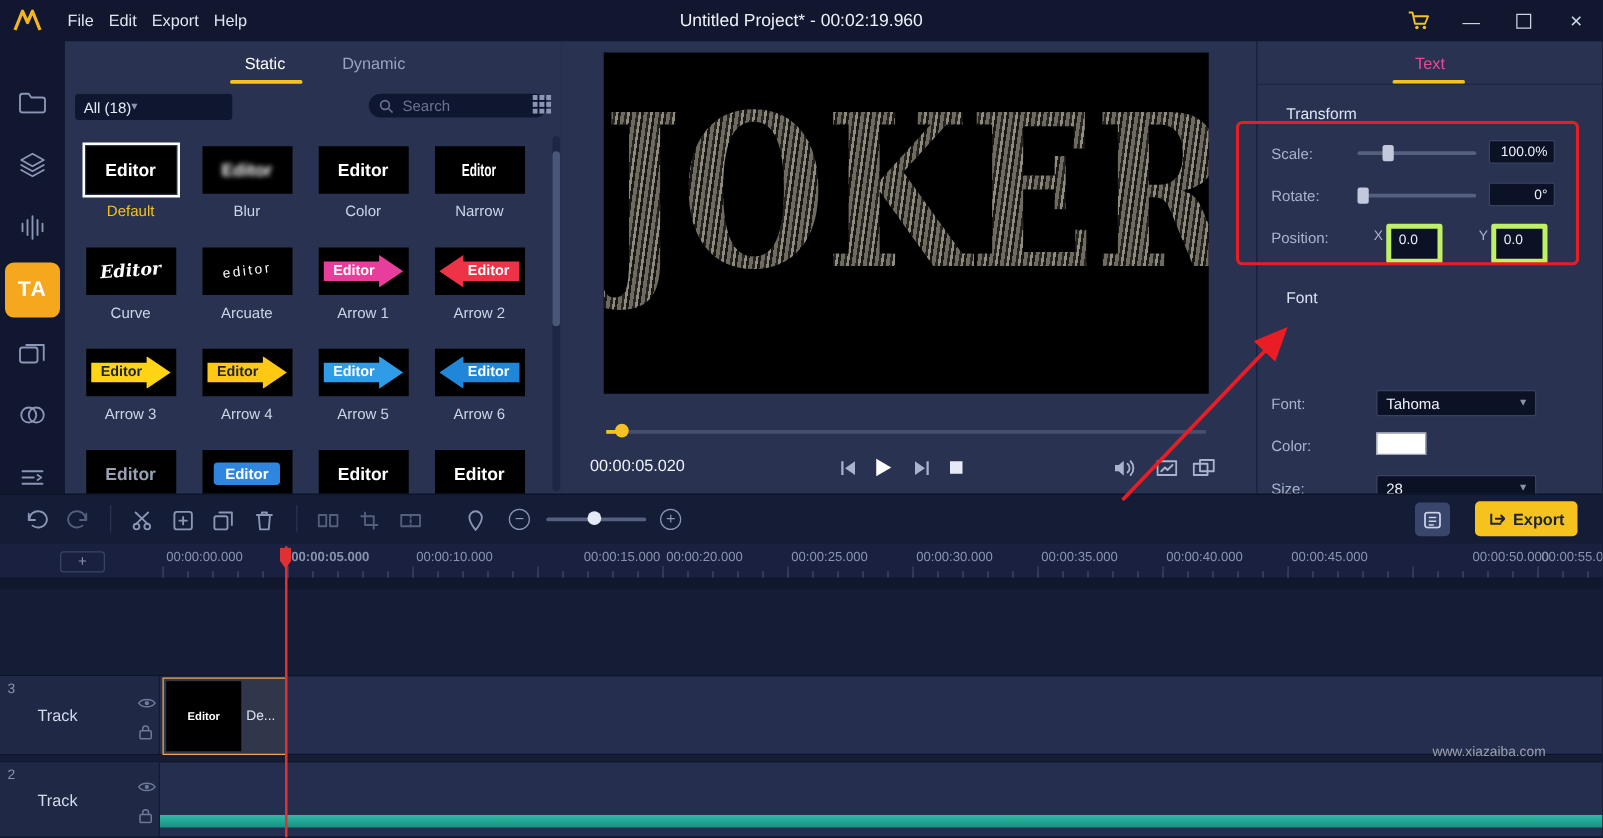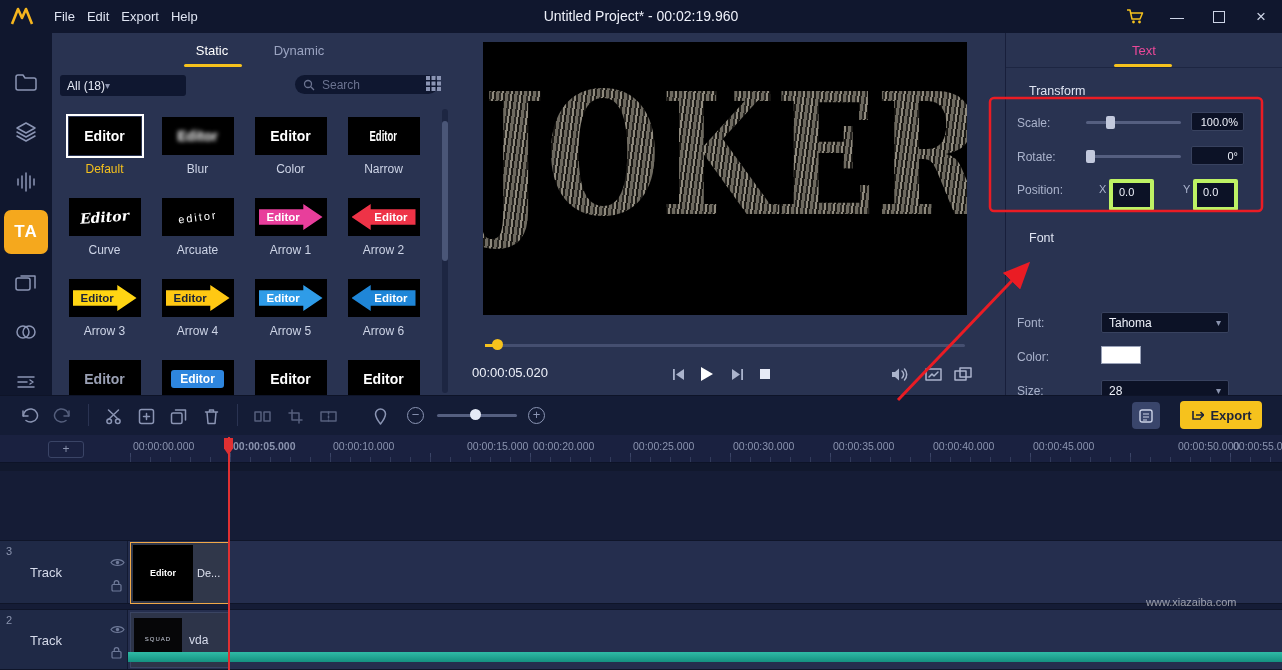--- a/index.html
+++ b/index.html
@@ -578,24 +578,20 @@
             <circle cx="7.5" cy="5.5" r="1.7" fill="#6f7a99"></circle>
           </svg>
       </span>
       <span class="ticon" style="top:36px">
         <svg width="13" height="13" viewBox="0 0 13 13">
             <rect x="2" y="5.5" width="9" height="6.5" rx="1" stroke="#6f7a99" fill="none" stroke-width="1.2"></rect>
             <path d="M4.2 5.5V4a2.3 2.3 0 0 1 4.6 0v1.5" stroke="#6f7a99" fill="none" stroke-width="1.2"></path>
           </svg>
       </span>
     </div>
-    <div class="clip" id="clip2">
-      <div id="clip2-thumb">SQUAD</div>
-      <div id="clip2-label">vda</div>
-    </div>
   </div>
 
   <div id="audio-bar"></div>
 </div>
 
 <div id="playhead-line"></div>
 <div id="playhead-cap"></div>
 
 <svg id="annotations">
   <defs>

